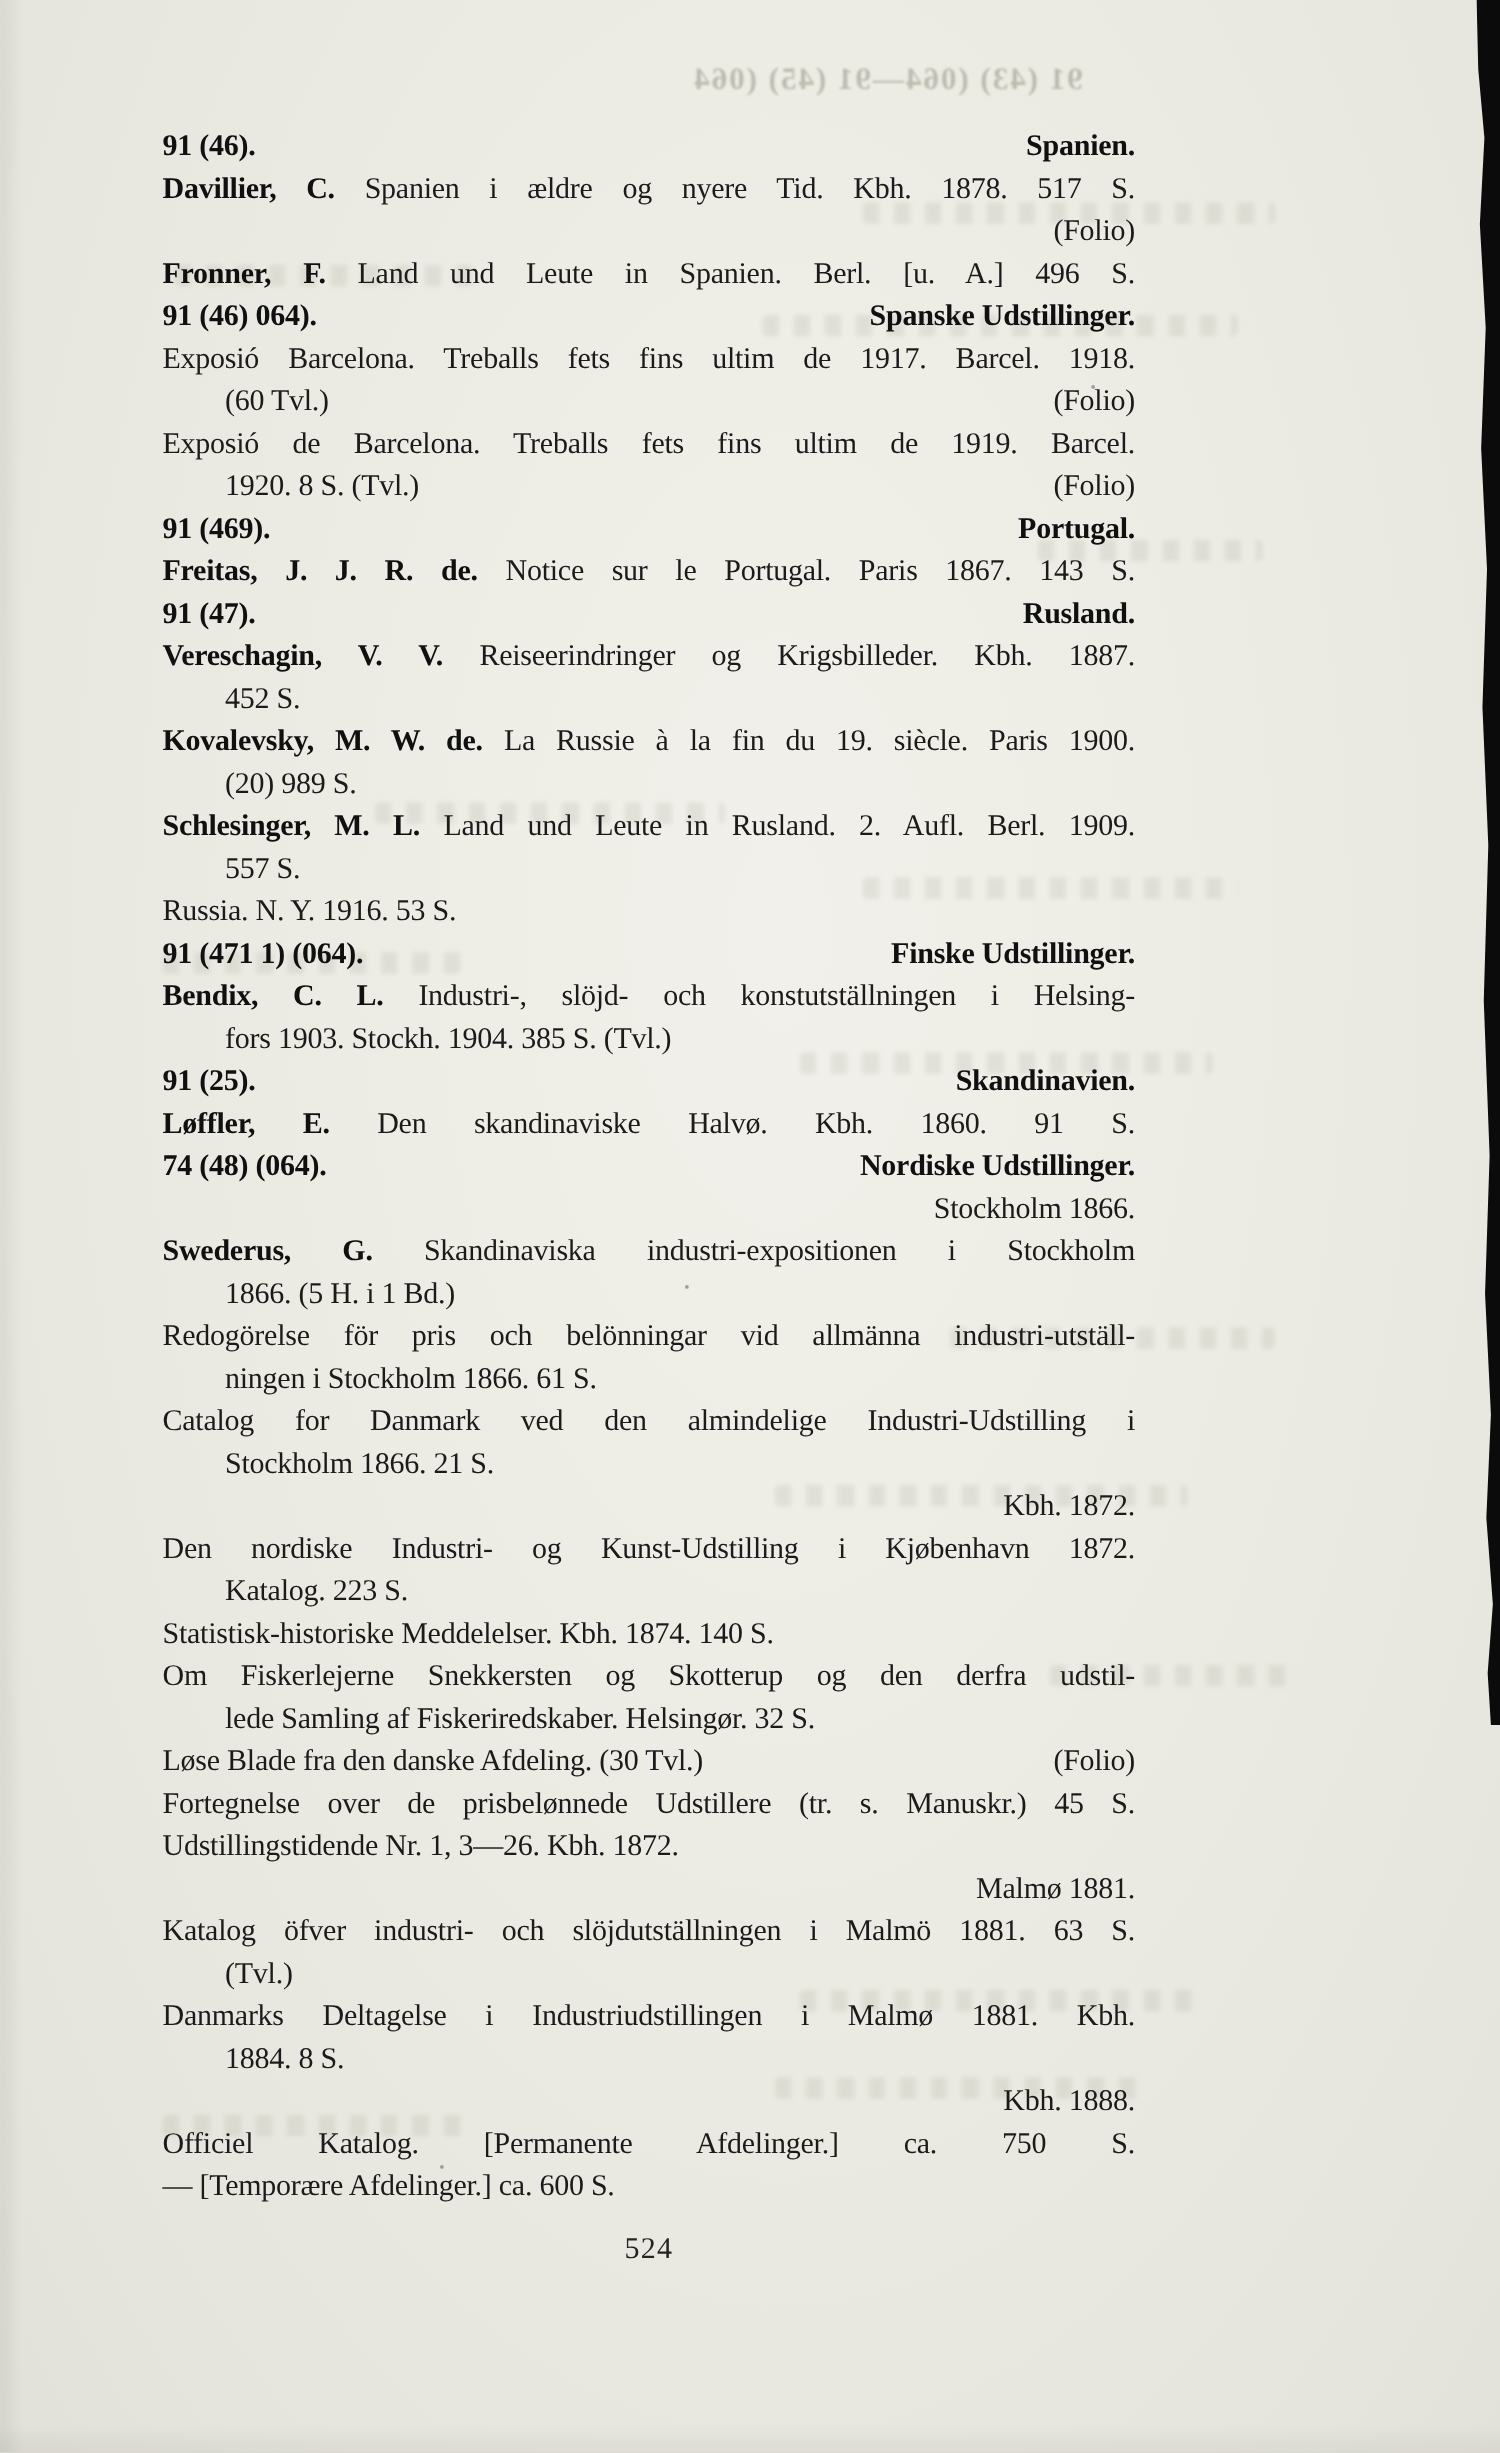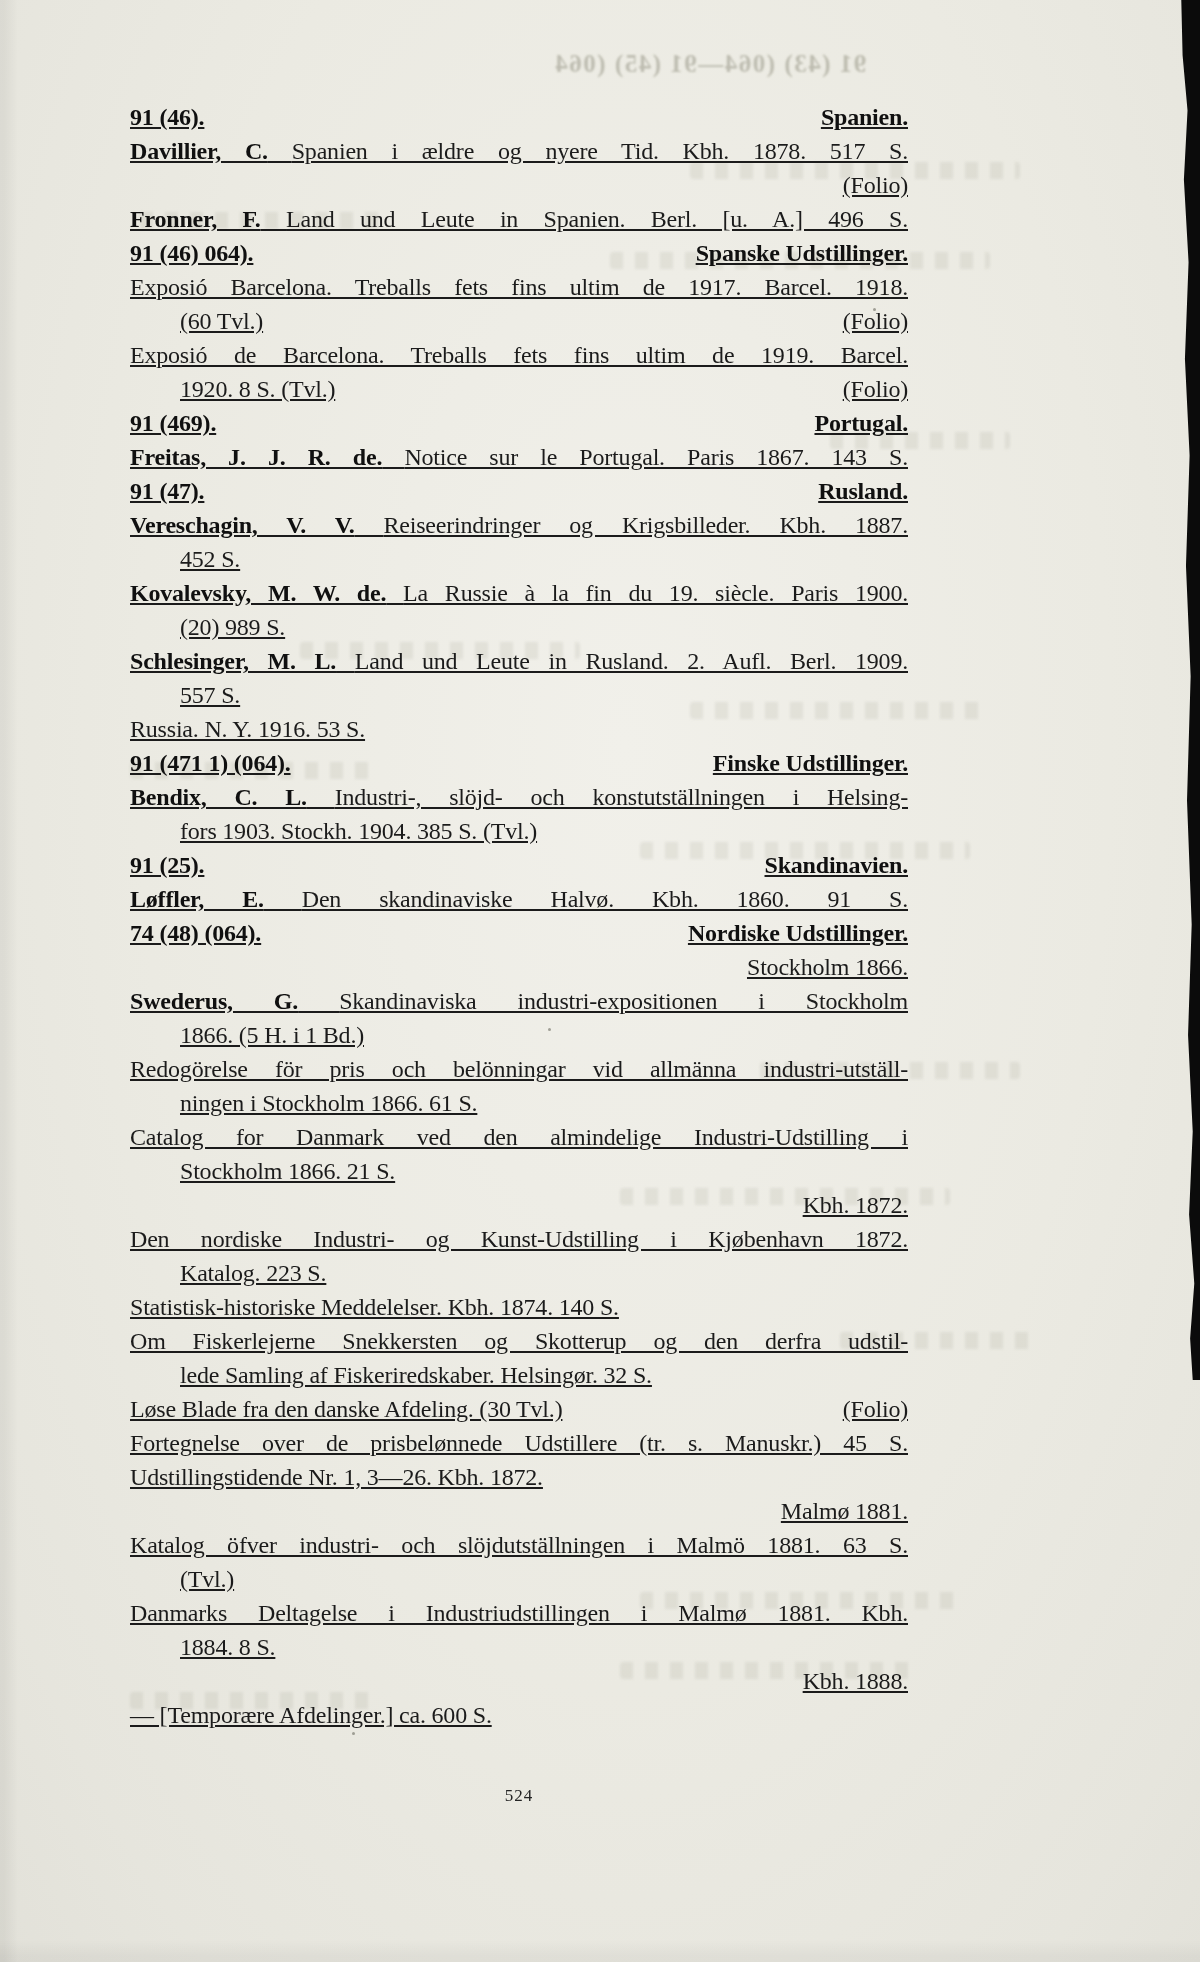--- a/index.html
+++ b/index.html
@@ -13,29 +13,29 @@
   
   .page::before{
     content:"";position:absolute;inset:0;pointer-events:none;
     background:linear-gradient(90deg, rgba(0,0,0,.05) 0 4px, rgba(0,0,0,0) 18px),
                linear-gradient(0deg, rgba(0,0,0,.04) 0 6px, rgba(0,0,0,0) 22px);
   }
   .text-block{
     position:absolute;left:130px;top:100px;width:778px;
     font-size:24px;line-height:34px;letter-spacing:-0.2px;
   }
-  .line{min-height:34px;white-space:normal;text-decoration:underline;}
+  .line{min-height:34px;white-space:normal;}
   .line.indent{padding-left:50px;gap:28px;}
   .line.justify{text-align:justify;text-align-last:justify;}
   .line.right{text-align:right;}
   .line.flex{display:flex;justify-content:space-between;}
   .b,.head{font-weight:bold;color:#101010;}
   .page-number{
     position:absolute;left:130px;top:1786px;width:778px;
-    text-align:center;font-size:17px;color:#242424;letter-spacing:1px;
+    text-align:center;font-size:24px;color:#242424;letter-spacing:1px;
   }
   
   .ghost-top{
     position:absolute;left:430px;top:50px;width:560px;
     font-size:25px;font-weight:bold;color:#b5b4a7;
     transform:scaleX(-1);filter:blur(1px);letter-spacing:1.5px;
     text-align:center;opacity:.85;user-select:none;
   }
   .ghost-blob{
     position:absolute;height:17px;border-radius:4px;
@@ -146,19 +146,20 @@
         <span>(Folio)</span>
       </div>
       <div class="line justify"><span>Fortegnelse over de prisbelønnede Udstillere (tr. s. Manuskr.) 45 S.</span></div>
       <div class="line"><span>Udstillingstidende Nr. 1, 3—26. Kbh. 1872.</span></div>
       <div class="line right"><span>Malmø 1881.</span></div>
       <div class="line justify"><span>Katalog öfver industri- och slöjdutställningen i Malmö 1881. 63 S.</span></div>
       <div class="line indent"><span>(Tvl.)</span></div>
       <div class="line justify"><span>Danmarks Deltagelse i Industriudstillingen i Malmø 1881. Kbh.</span></div>
       <div class="line indent"><span>1884. 8 S.</span></div>
       <div class="line right"><span>Kbh. 1888.</span></div>
+      <div class="line justify"><span>Officiel Katalog. [Permanente Afdelinger.] ca. 750 S.</span></div>
       <div class="line"><span>— [Temporære Afdelinger.] ca. 600 S.</span></div>
     </main>
 
   <div class="page-number">524</div>
 
   <div class="scan-band"></div>
 </div>
 
 </body></html>

